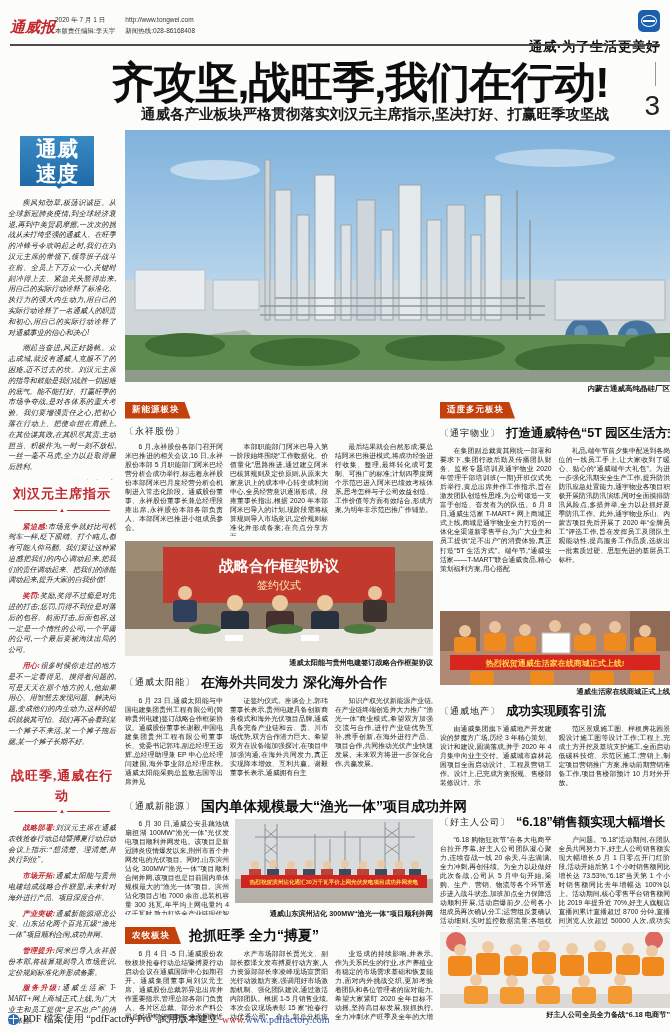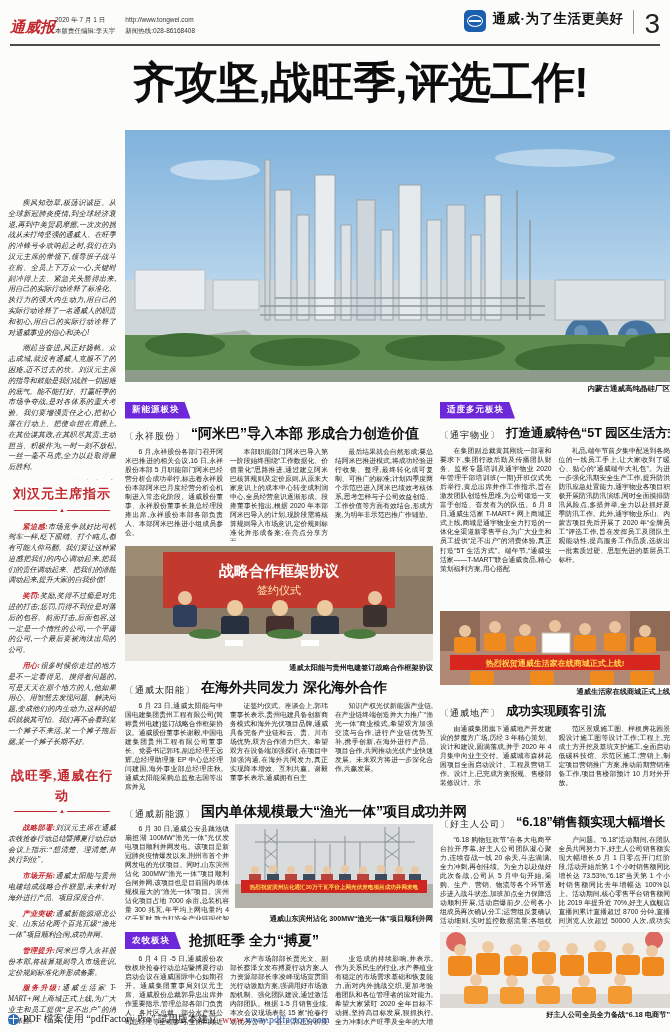--- a/index.html
+++ b/index.html
@@ -5,21 +5,21 @@
   html,body{margin:0;padding:0;background:#e9e9e9;}
   #page{position:relative;width:670px;height:1032px;background:#fcfcfb;overflow:hidden;
         font-family:"Liberation Sans",sans-serif;color:#1c1c1c;}
   
   .hdr{position:absolute;top:10px;left:10px;right:10px;height:34px;}
   .hdr-left{position:absolute;left:0;top:4px;display:flex;align-items:flex-start;}
   .paper-logo{font-family:"Liberation Serif",serif;font-style:italic;font-weight:bold;
               color:#c3272e;font-size:15px;line-height:1;margin-top:6px;}
   .hdr-meta{display:flex;gap:10px;}
   .hdr-meta .mcol{font-size:6.5px;line-height:1.7;color:#333;}
-  .hdr-right{position:absolute;right:0;top:0;display:flex;align-items:flex-start;gap:6px;}
+  .hdr-right{position:absolute;right:0;top:0;display:flex;align-items:flex-end;gap:6px;flex-direction:column;}
   .tw-logo{width:22px;height:22px;border-radius:5px;background:#1b5fae;position:relative;}
   .tw-logo i{position:absolute;left:3px;top:5px;width:16px;height:12px;border:1.6px solid #fff;
              border-radius:50%;box-sizing:border-box;}
   .tw-logo b{position:absolute;left:5px;top:10px;width:12px;height:2px;background:#fff;}
   .slogan{font-size:13.5px;font-weight:bold;color:#111;letter-spacing:.5px;}
   .pgnum-sep{width:1px;height:24px;background:#999;margin:0 4px;}
   .pgnum{font-size:28px;color:#222;font-weight:400;line-height:1;}
   .hdr-rule{position:absolute;top:44px;left:10px;right:10px;height:2px;background:#4c4c4c;}
   
   .headline{position:absolute;top:54px;left:60px;width:600px;text-align:center;
@@ -47,24 +47,24 @@
            font-family:"Liberation Serif",serif;margin-bottom:2px;letter-spacing:1px;}
   .rule{display:flex;align-items:center;margin:0 6px 7px 6px;}
   .rule::before,.rule::after{content:"";flex:1;border-top:1.6px solid #c3272e;}
   .rule span{color:#c3272e;font-size:6px;padding:0 2px;font-style:normal;}
   
   .main-photo{position:absolute;left:125px;top:130px;width:545px;height:252px;}
   .main-cap{position:absolute;left:125px;top:384px;width:545px;text-align:right;
             font-size:7.5px;font-weight:bold;color:#222;}
   .colL{position:absolute;left:125px;top:398px;width:308px;}
   .colR{position:absolute;left:440px;top:398px;width:230px;}
-  .badge{display:inline-block;background:#6d28d9;color:#fff;font-size:8.5px;font-weight:bold;
+  .badge{display:inline-block;background:#c2410c;color:#fff;font-size:8.5px;font-weight:bold;
          padding:2.5px 11px 2.5px 7px;clip-path:polygon(0 0,calc(100% - 6px) 0,100% 100%,0 100%);
          letter-spacing:1px;}
-  .art-h{display:flex;align-items:flex-end;gap:6px;margin-top:6px;white-space:nowrap;}
+  .art-h{display:flex;align-items:center;gap:6px;margin-top:6px;white-space:nowrap;}
   .kicker{font-family:"Liberation Serif",serif;font-size:9px;color:#222;flex:none;letter-spacing:1px;}
   .t-lg{font-size:14px;font-weight:900;color:#0f0f0f;}
   .t-md{font-size:12.5px;font-weight:900;color:#0f0f0f;}
   .cols{display:flex;gap:7px;margin-top:4px;}
   .bcol{flex:1;overflow:hidden;font-size:6.8px;line-height:1.34;text-align:justify;color:#1b1b1b;}
   .bcol p{margin:0;text-indent:2em;}
   .cap{font-size:7.2px;font-weight:bold;text-align:right;color:#222;margin-top:2px;}
   .ph{display:block;margin-top:5px;}
   .art3row{display:flex;gap:6px;margin-top:3px;}
   .art3txt{width:104px;overflow:hidden;font-size:6.8px;line-height:1.34;text-align:justify;}
@@ -105,23 +105,28 @@
           <i></i>
           <b></b>
         </span>
       <span class="slogan">通威·为了生活更美好</span>
       <span class="pgnum-sep"></span>
       <span class="pgnum">3</span>
     </div>
   </div>
   <div class="hdr-rule"></div>
 
-  <div class="headline">齐攻坚,战旺季,评选工作!</div>
+  <div class="headline">齐攻坚,战旺季,我们在行动!</div>
+  <div class="subhead">通威各产业板块严格贯彻落实刘汉元主席指示,坚决打好、打赢旺季攻坚战</div>
 
   <div class="sidebar">
+    <div class="speed-box">
+      <div>通威</div>
+      <div>速度</div>
+    </div>
 
     <div class="sb-block sb-instr">
       <div class="sb-head">刘汉元主席指示</div>
       <div class="rule">
           <span>▲</span>
         </div>
       <p class="sb-p"><b class="sb-lead">紧迫感:</b><span>市场竞争就好比司机驾车一样,眨下眼睛、打个盹儿,都有可能人仰马翻。我们要让这种紧迫感把我们的内心调动起来,把我们的责任调动起来、把我们的潜能调动起来,提升大家的自我价值!</span></p>
       <p class="sb-p"><b class="sb-lead">奖罚:</b><span>奖励,奖得不过瘾是对先进的打击;惩罚,罚得不到位是对落后的包容。前面打击,后面包容,这一定是一个惰性的公司,一个平庸的公司,一个最后要被淘汰出局的公司。</span></p>
       <p class="sb-p"><b class="sb-lead">用心:</b><span>很多时候你走过的地方是不一定看得见、摸得着问题的,可是天天在那个地方的人,他如果用心、用智慧去发现问题、解决问题,变成他们的内生动力,这样的组织就极其可怕。我们再不会看到某一个摊子不来活,某一个摊子拖后腿,某一个摊子长期不好。</span></p>
     </div>
@@ -195,21 +200,20 @@
     </g>
     <rect x="0" y="240" width="545" height="12" fill="#8f9b8a"></rect>
   </svg>
   <div class="main-cap">内蒙古通威高纯晶硅厂区</div>
 
   <div class="colL">
     <span class="badge">新能源板块</span>
 
     <div class="art-h">
       <span class="kicker">〔永祥股份〕</span>
-      <span class="t-lg">“阿米巴”导入本部 形成合力创造价值</span>
     </div>
     <div class="cols" style="height:94px;">
       <div class="bcol">
           <p>6 月,永祥股份各部门召开阿米巴推进的相关会议,16 日,永祥股份本部 5 月职能部门阿米巴经营分析会成功举行,标志着永祥股份本部阿米巴月度经营分析会机制进入常态化阶段。通威股份董事、永祥股份董事长兼总经理段雍出席,永祥股份本部各部负责人、本部阿米巴推进小组成员参会。</p>
         </div>
       <div class="bcol">
           <p>本部职能部门阿米巴导入第一阶段始终围绕“工作数据化、价值量化”思路推进,通过建立阿米巴核算规则及定价原则,从原来大家意识上的成本中心转变成利润中心,全员经营意识逐渐形成。段雍董事长指出,根据 2020 年本部阿米巴导入的计划,现阶段需将核算规则导入市场意识,定价规则标准化并形成备案;在亮点分享方面,</p>
         </div>
       <div class="bcol">
           <p>最后结果就会自然形成;要总结阿米巴推进模式,将成功经验进行收集、整理,最终转化成可复制、可推广的标准;计划四季度两个示范巴进入阿米巴绩效考核体系,思考怎样与子公司效益创造、工作价值等方面有效结合,形成方案,为明年非示范巴推广作铺垫。</p>

